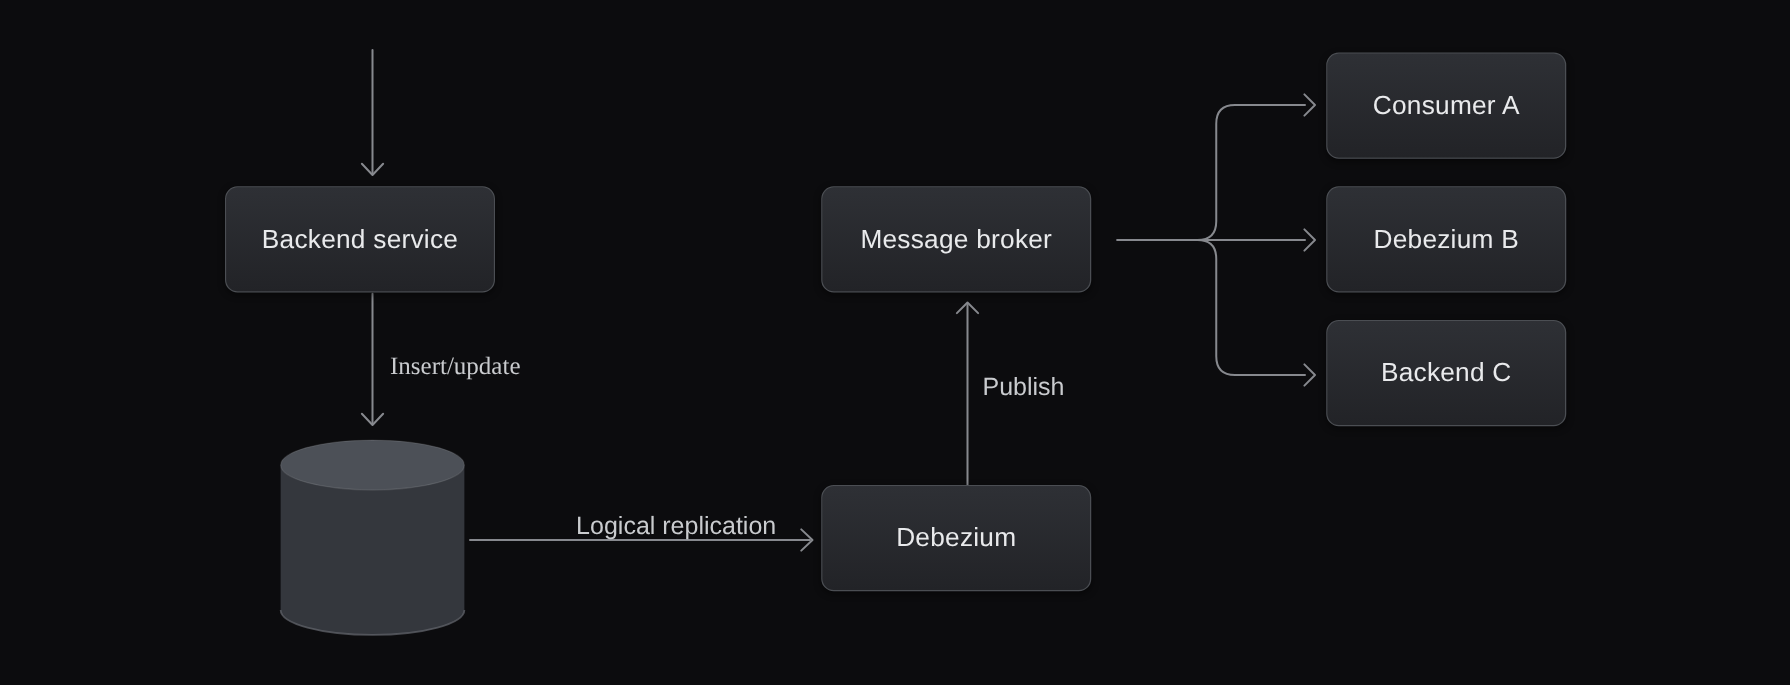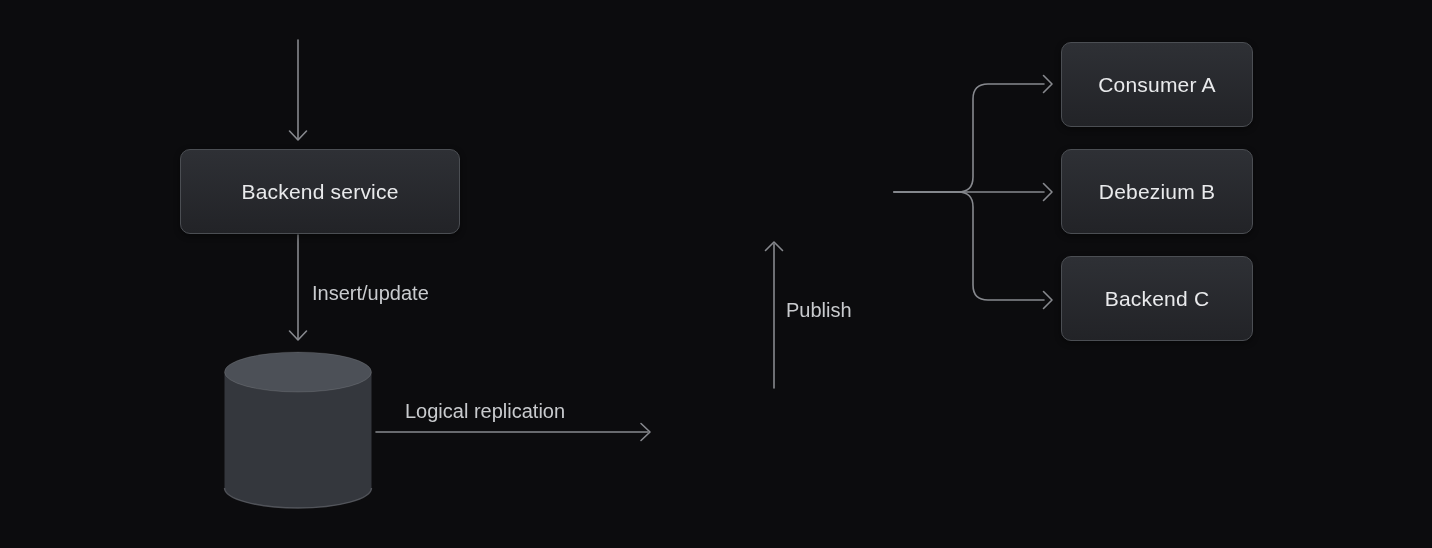--- a/index.html
+++ b/index.html
@@ -35,37 +35,37 @@
     position:absolute;
     display:flex;align-items:center;justify-content:center;
     background:linear-gradient(180deg,var(--node-fill-top) 0%,var(--node-fill-bottom) 100%);
     border:1px solid var(--node-border);
     border-radius:10px;
     color:var(--node-text);
     font-size:21px;
     letter-spacing:.2px;
     box-shadow:0 2px 6px rgba(0,0,0,.45);
   }
-  .node-wide{width:280px;height:85px;}
+  .node-wide{width:216px;height:85px;}
   .node-consumer{width:192px;height:85px;}
   .pos-backend{left:180px;top:149px;}
   .pos-broker{left:657px;top:149px;}
   .pos-debezium{left:657px;top:388px;}
   .pos-consumer-a{left:1061px;top:42px;}
   .pos-consumer-b{left:1061px;top:149px;}
   .pos-consumer-c{left:1061px;top:256px;}
   .edge-label{
     position:absolute;
     color:var(--edge-label);
     font-size:20px;
     line-height:24px;
     white-space:nowrap;
   }
-  .lbl-insert{left:312px;top:281px;}
-  .lbl-replication{left:405px;top:399px;width:216px;text-align:left;}
+  .lbl-insert{left:312px;top:281px;font-family:Liberation Serif, serif;}
+  .lbl-replication{left:405px;top:409px;width:216px;text-align:right;}
   .lbl-publish{left:786px;top:298px;text-align:right;}
   .cylinder{position:absolute;left:222px;top:350px;}
   .cyl-body{fill:var(--cylinder-body);}
   .cyl-top{fill:var(--cylinder-top);stroke:rgba(255,255,255,0.10);stroke-width:1;}
   .cyl-rim{fill:none;stroke:var(--cylinder-rim);stroke-width:1.4;opacity:.75;}
 </style>
 </head>
 <body>
 
 <div class="canvas">
@@ -95,21 +95,27 @@
   <div class="node node-wide pos-backend">
     <span>Backend service</span>
   </div>
 
   <svg class="cylinder" width="152" height="162" viewBox="0 0 152 162" xmlns="http://www.w3.org/2000/svg">
     <path class="cyl-body" d="M2.5 22 L2.5 138 A73.5 20 0 0 0 149.5 138 L149.5 22 Z"></path>
     <path class="cyl-rim" d="M2.5 138 A73.5 20 0 0 0 149.5 138"></path>
     <ellipse class="cyl-top" cx="76" cy="22" rx="73.5" ry="20"></ellipse>
   </svg>
 
+  <div class="node node-wide pos-broker">
+    <span>Message broker</span>
+  </div>
 
+  <div class="node node-wide pos-debezium">
+    <span>Debezium</span>
+  </div>
 
   <div class="node node-consumer pos-consumer-a">
     <span>Consumer A</span>
   </div>
 
   <div class="node node-consumer pos-consumer-b">
     <span>Debezium B</span>
   </div>
 
   <div class="node node-consumer pos-consumer-c">

